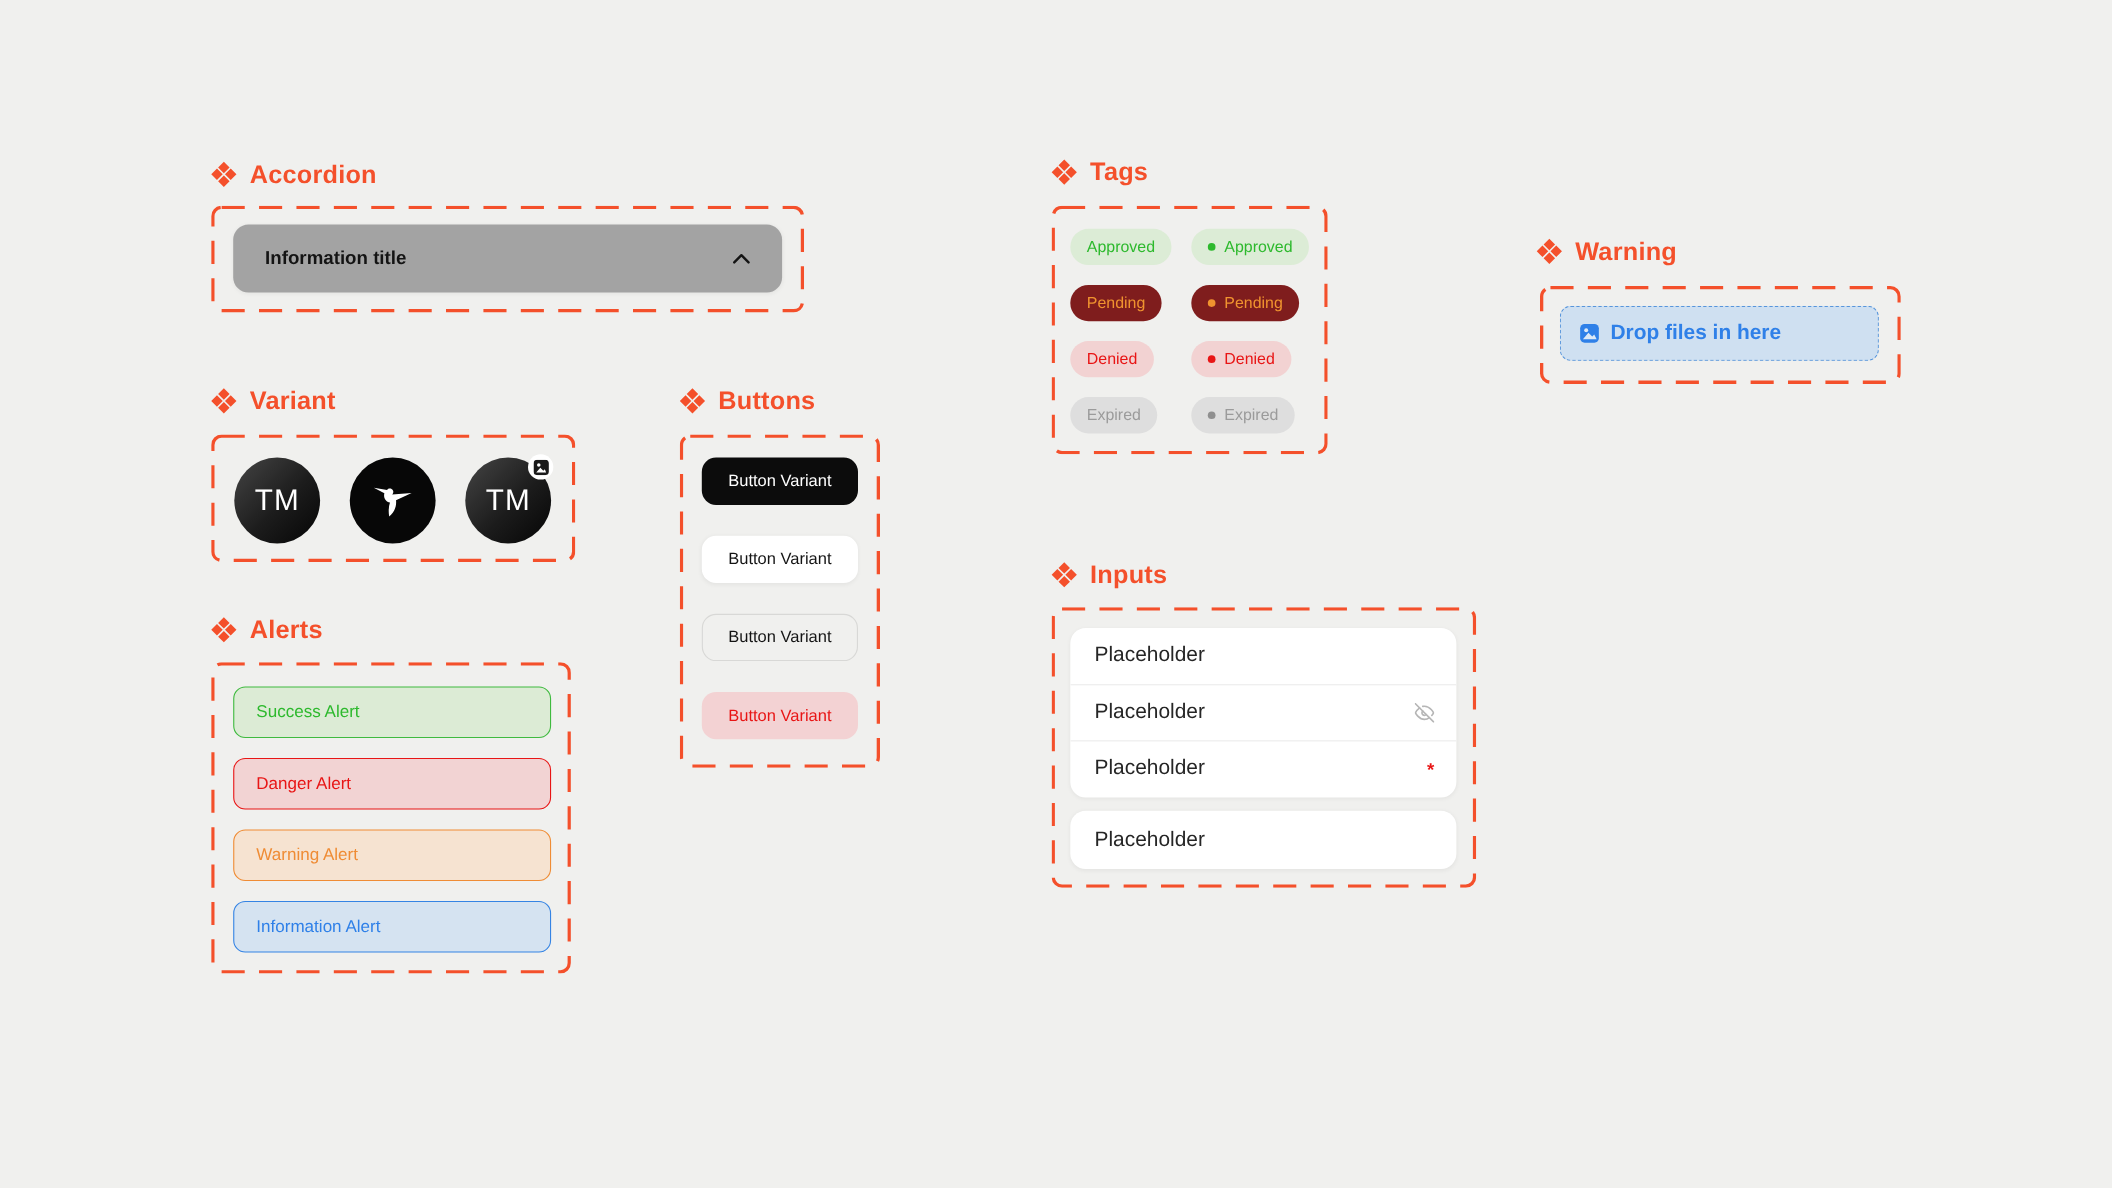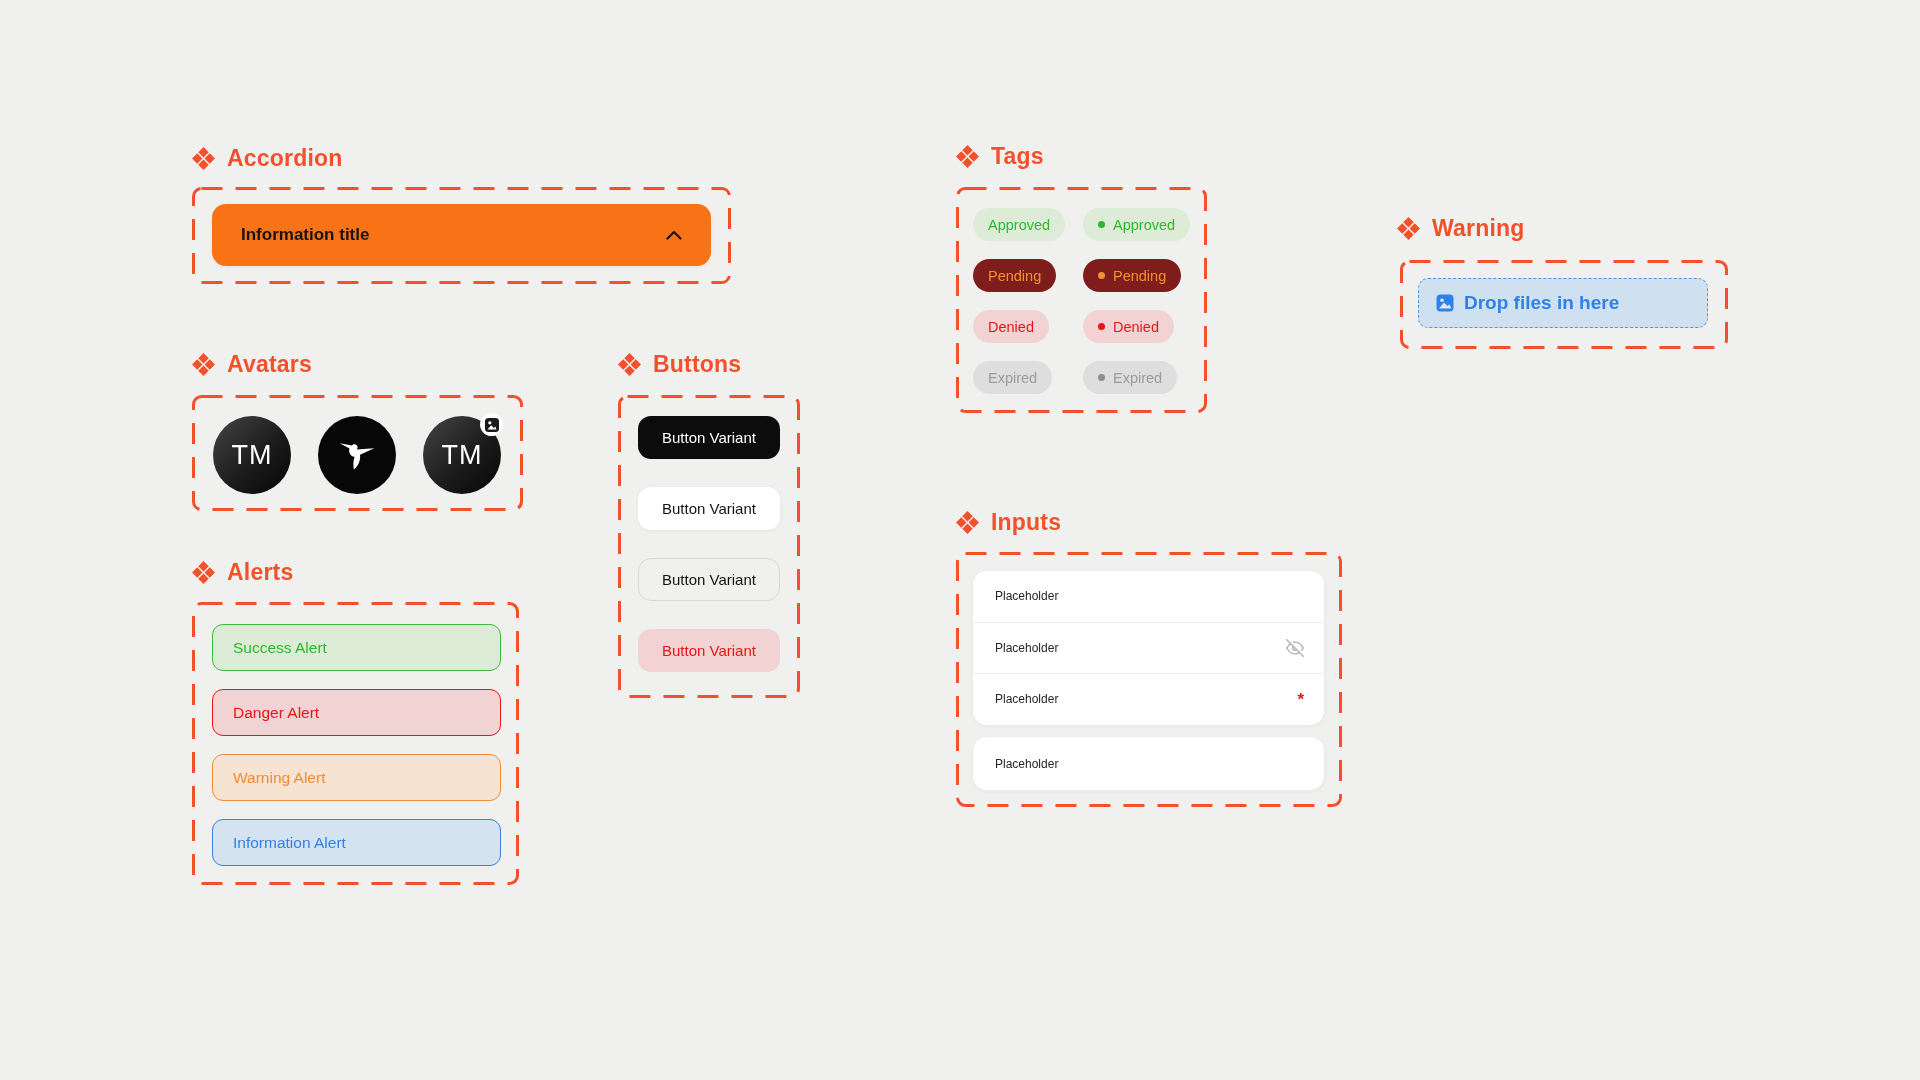--- a/index.html
+++ b/index.html
@@ -11,21 +11,21 @@
   .sec-title{font-size:23px;font-weight:700;color:#F4502B;letter-spacing:.2px;}
   .diamond-icon{width:25px;height:25px;}
   .diamond-icon path{fill:#F4502B;}
 
   
   .dashbox{position:absolute;}
   .dash-svg{position:absolute;inset:0;pointer-events:none;}
   .dash-svg rect{fill:none;stroke:#F4502B;stroke-width:3;stroke-dasharray:21 13;}
 
   
-  .accordion-item{position:absolute;left:20px;top:17px;width:499px;height:62px;background:#f97316;
+  .accordion-item{position:absolute;left:20px;top:17px;width:499px;height:62px;background:#a3a3a3;
     border-radius:14px;display:flex;align-items:center;justify-content:space-between;
     padding:0 29px;box-sizing:border-box;box-shadow:0 1px 4px rgba(0,0,0,.05);cursor:pointer;}
   .accordion-label{font-size:17px;font-weight:700;color:#141414;}
 
   
   .avatar{position:absolute;top:21px;width:78px;height:78px;border-radius:50%;
     display:flex;align-items:center;justify-content:center;}
   .avatar-grad{background:linear-gradient(135deg,#454545 0%,#1c1c1c 55%,#050505 100%);}
   .avatar-dark{background:#070707;}
   .avatar-initials{color:#FFFFFF;font-size:27px;letter-spacing:1px;}
@@ -56,21 +56,21 @@
   .tag-success{background:#DCECD6;color:#2DB92D;} .dot-success{background:#2DB92D;}
   .tag-warning{background:#7f1d1d;color:#F0932F;} .dot-warning{background:#F0932F;}
   .tag-danger{background:#F2D2D2;color:#E81515;}  .dot-danger{background:#E81515;}
   .tag-neutral{background:#DEDEDE;color:#9B9B9B;} .dot-neutral{background:#8F8F8F;}
 
   
   .input-group{position:absolute;left:17px;top:19px;width:351px;background:#FFFFFF;border-radius:14px;
     box-shadow:0 1px 4px rgba(0,0,0,.05);overflow:hidden;}
   .input-row{height:50.5px;display:flex;align-items:center;padding:0 20px;border-bottom:1px solid #ECECEC;}
   .input-row:last-child{border-bottom:none;}
-  .text-input{flex:1;border:none;outline:none;background:transparent;font-size:12px;color:#222222;
+  .text-input{flex:1;border:none;outline:none;background:transparent;font-size:19px;color:#222222;
     font-family:"Liberation Sans",sans-serif;}
   .text-input::placeholder{color:#262626;opacity:1;}
   .required-asterisk{color:#E81515;font-size:17px;font-weight:700;line-height:1;}
   .single-input{position:absolute;left:17px;top:185px;width:351px;height:53px;background:#FFFFFF;
     border-radius:14px;box-shadow:0 1px 4px rgba(0,0,0,.05);display:flex;align-items:center;
     padding:0 20px;box-sizing:border-box;}
 
   
   .dropzone-inner{position:absolute;left:18px;top:18px;width:290px;height:50px;background:#CFE0F1;
     border:1.5px dashed #5795DB;border-radius:10px;display:flex;align-items:center;gap:10px;
@@ -99,21 +99,21 @@
     </div>
   <svg class="dash-svg" width="539" height="97">
         <rect x="1.5" y="1.5" width="536" height="94" rx="8"></rect>
       </svg>
     </div>
 
   <div class="sec-header" style="left:191px;top:351px">
     <svg class="diamond-icon" viewBox="0 0 24 24">
       <path d="M12 1 L17 6 L12 11 L7 6 Z M6 7 L11 12 L6 17 L1 12 Z M18 7 L23 12 L18 17 L13 12 Z M12 13 L17 18 L12 23 L7 18 Z"></path>
     </svg>
-    <span class="sec-title">Avatars</span>
+    <span class="sec-title">Variant</span>
   </div>
   <div class="dashbox" style="left:192px;top:395px;width:331px;height:116px">
     <div class="avatar avatar-grad" style="left:21px">
       <span class="avatar-initials">TM</span>
     </div>
     <div class="avatar avatar-dark" style="left:126px">
       <svg class="icon" width="44" height="44" viewBox="0 0 32 32">
         <path fill="#FFFFFF" d="M3.5 7.5 L12.3 9.1 C13.2 7.7 15.4 7.9 16.1 9.3 C16.7 10.3 16.4 11.3 15.7 12 L28.5 11 L18.2 15.8 C18.6 19.5 17.4 23.6 13.7 26.6 C13.1 23.4 13.3 20.1 14.2 17.4 C11.3 16.8 9.7 14 10.5 11.2 Z"></path>
       </svg>
     </div>

